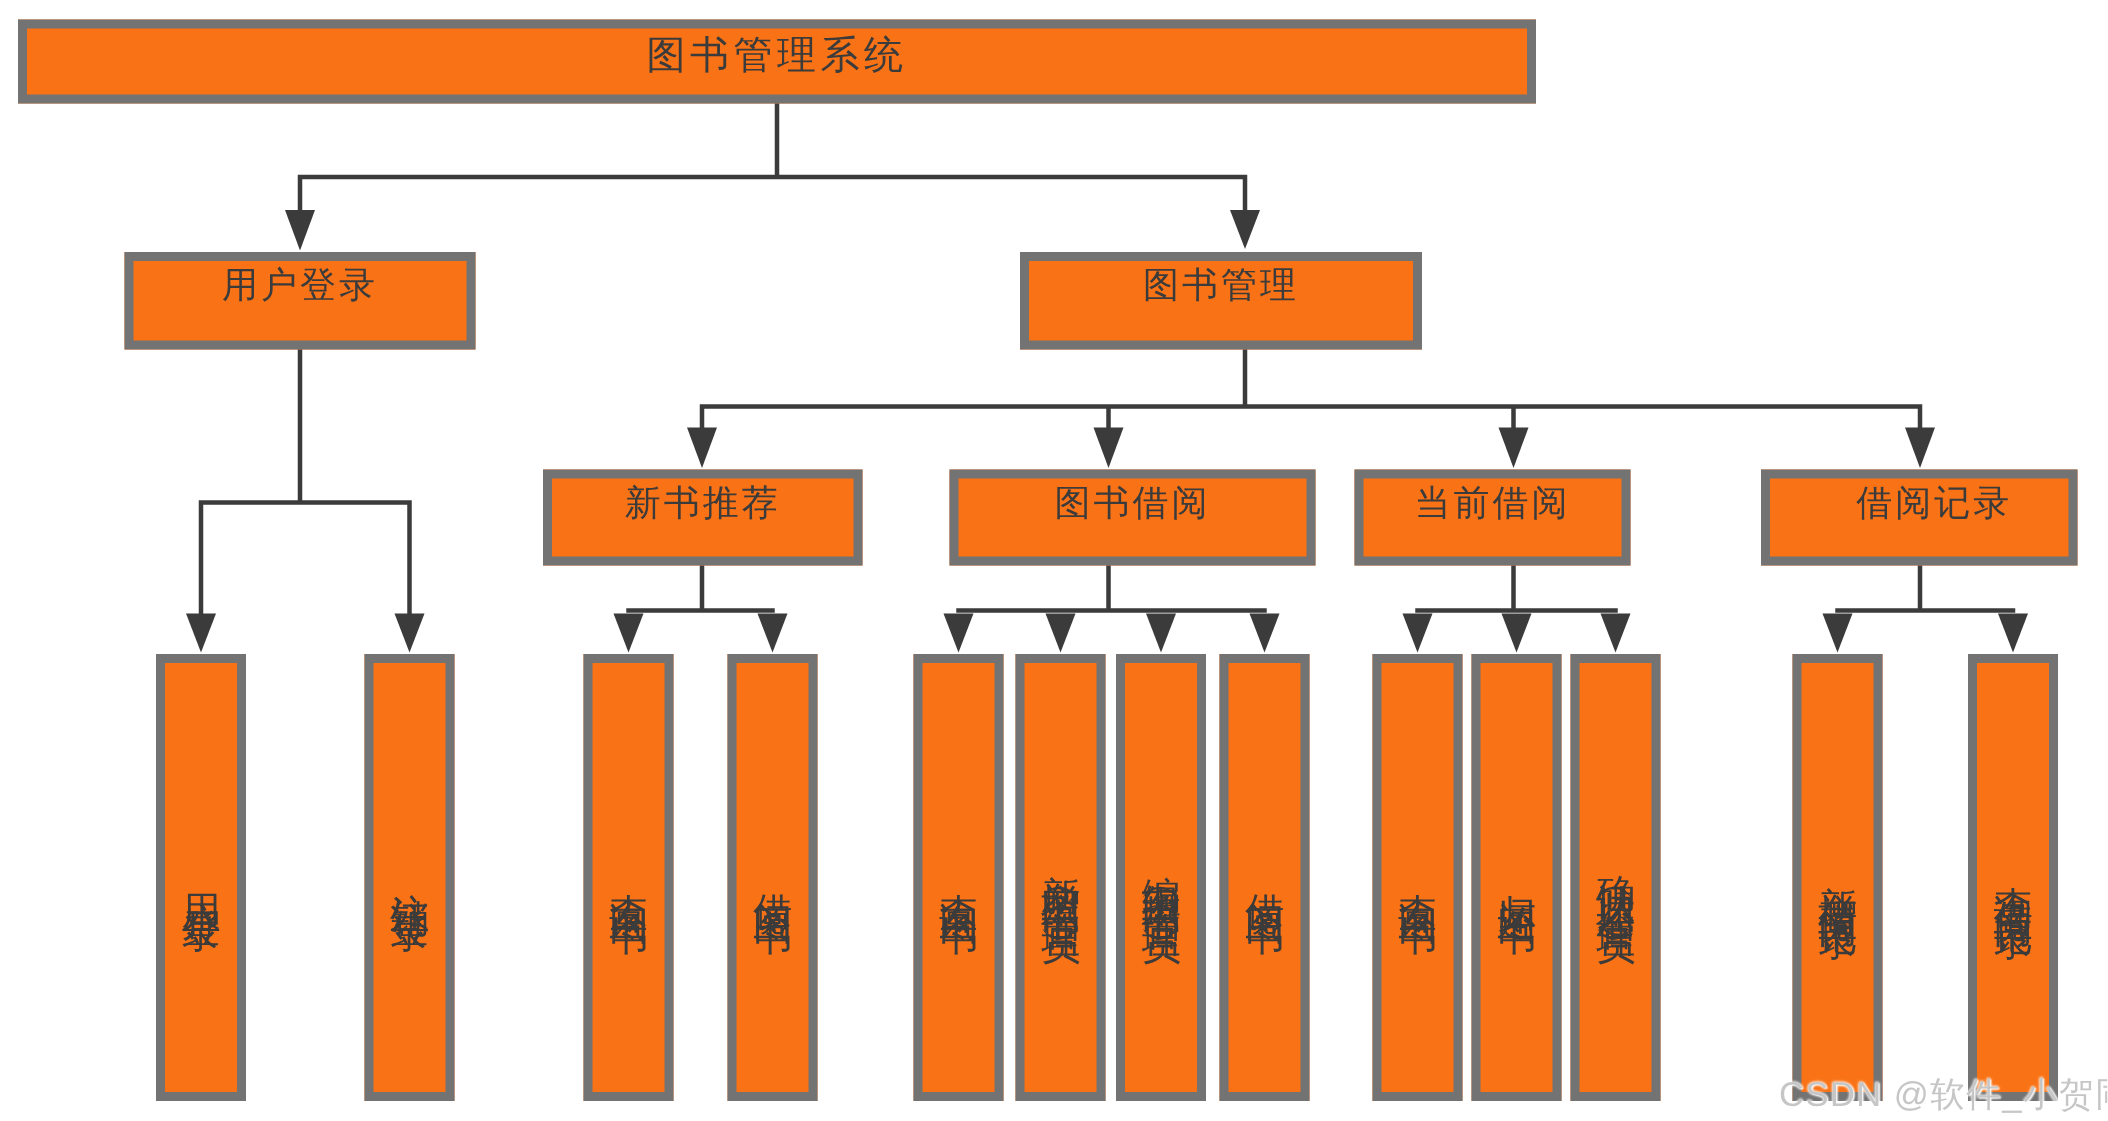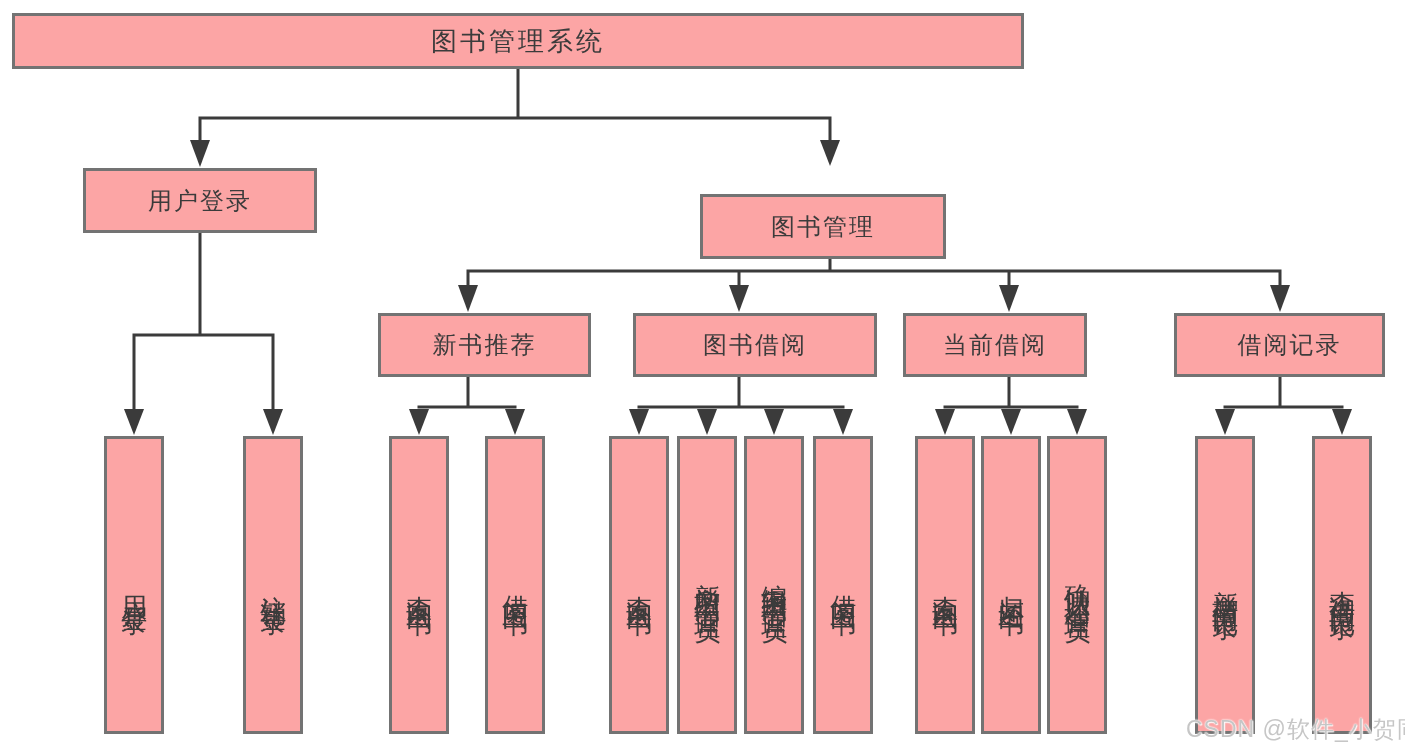--- a/index.html
+++ b/index.html
@@ -10,23 +10,23 @@
     font-family:"Liberation Sans",sans-serif;
     color:#3b3b3b;
     overflow:hidden;
   }
   #wires{position:absolute;left:0;top:0;width:1405px;height:747px;}
   #wires path{stroke:#3b3b3b;stroke-width:3;fill:none;stroke-linecap:square;}
   #wires polygon{fill:#3b3b3b;stroke:none;}
   .box{
     position:absolute;
     box-sizing:border-box;
-    border:3px solid #737373;
-    background:#fca5a5;
-    display:flex;align-items:center;justify-content:center;
+    border:6px solid #737373;
+    background:#f97316;
+    display:flex;justify-content:center;
     text-align:center;
   }
   .box-root{left:12px;top:13px;width:1012px;height:56px;font-size:26px;letter-spacing:3px;}
   .box-l1,.box-l2{font-size:24px;letter-spacing:2px;}
   .box-l1{top:168px;height:65px;}
   .box-l2{top:313px;height:64px;}
   .leaf{top:436px;width:60px;height:298px;}
   .leaf span{
     writing-mode:vertical-rl;
     text-orientation:mixed;
@@ -98,25 +98,25 @@
     </g>
   </svg>
 
   <div class="box box-root">
     <span>图书管理系统</span>
   </div>
 
   <div class="box box-l1" style="left:83px;width:234px;">
     <span>用户登录</span>
   </div>
-  <div class="box box-l1" style="left:700px;width:246px;margin-top:26px;">
+  <div class="box box-l1" style="left:680px;width:268px;">
     <span>图书管理</span>
   </div>
 
-  <div class="box box-l2" style="left:378px;width:213px;">
+  <div class="box box-l2" style="left:362px;width:213px;">
     <span>新书推荐</span>
   </div>
   <div class="box box-l2" style="left:633px;width:244px;">
     <span>图书借阅</span>
   </div>
   <div class="box box-l2" style="left:903px;width:184px;">
     <span>当前借阅</span>
   </div>
   <div class="box box-l2" style="left:1174px;width:211px;padding-left:20px;">
     <span>借阅记录</span>

